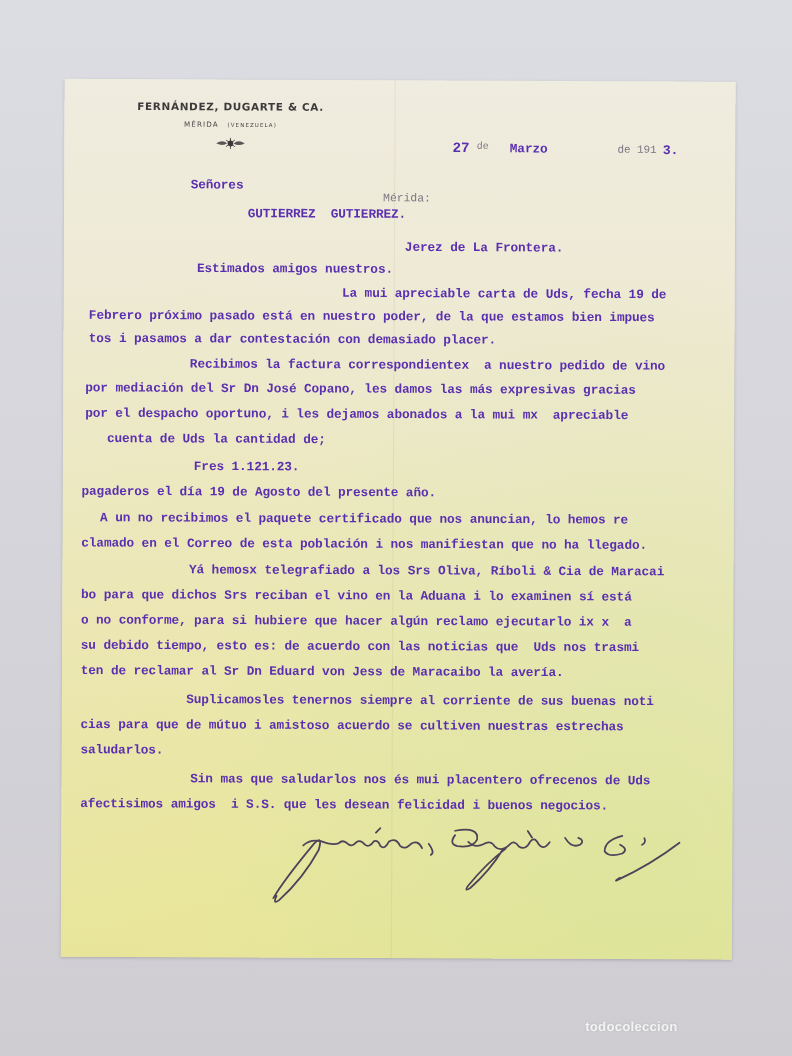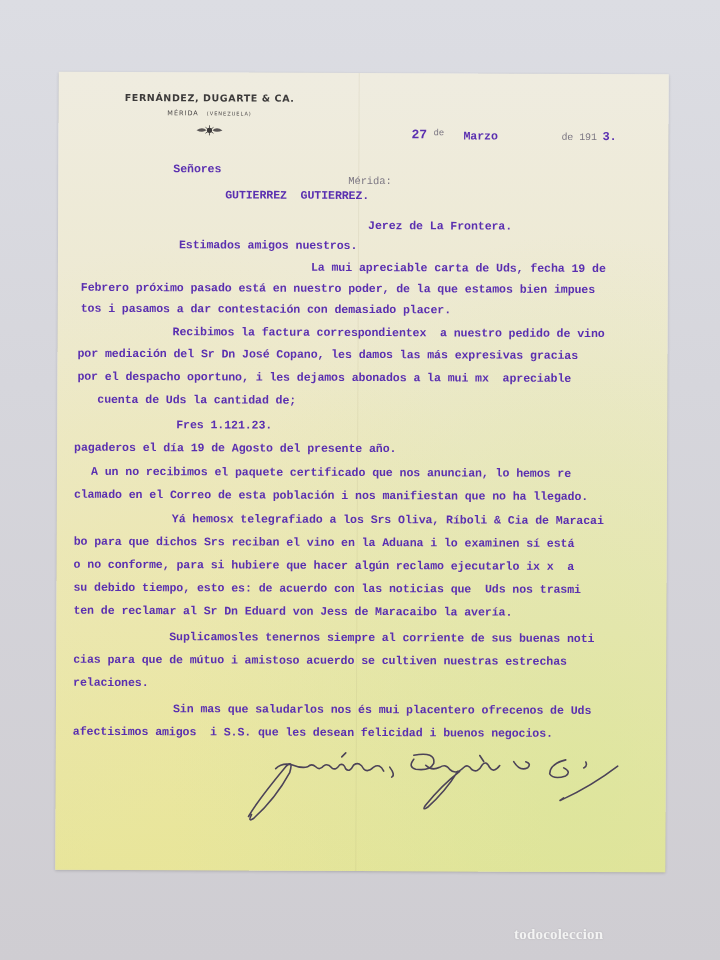--- a/index.html
+++ b/index.html
@@ -33,22 +33,22 @@
   .lh-city .sub { font-size:5px; margin-left:8px; }
   .ornament { margin-top:6px; height:12px; }
   .t {
     position:absolute; white-space:pre; font-size:11.6px; font-weight:bold;
     color:#5a2fb0; letter-spacing:-0.1px; line-height:14px;
   }
   .faint { color:#7b7682; font-weight:normal; }
   .date-num { font-size:13px;text-align:right; }
   .signature { position:absolute; left:190px; top:676px; width:400px; height:80px; }
   .watermark {
-    position:absolute; left:514px; top:926px;
-    font-family:Liberation Serif, serif; font-weight:bold; font-size:15px;
+    position:absolute; left:532px; top:926px;
+    font-family:Liberation Sans, sans-serif; font-weight:bold; font-size:12px;
     color:#f3f3f3; letter-spacing:0.2px; text-shadow:0 0 2px rgba(0,0,0,0.15);
   }
 </style>
 </head>
 <body>
 
 <div class="paper">
   <div class="fold"></div>
 
   <div class="letterhead">
@@ -93,21 +93,21 @@
   <div class="t" style="left:17px; top:416px;">clamado en el Correo de esta población i nos manifiestan que no ha llegado.</div>
 
   <div class="t" style="left:115px; top:440px;">Yá hemosx telegrafiado a los Srs Oliva, Ríboli &amp; Cia de Maracai</div>
   <div class="t" style="left:17px; top:463px;">bo para que dichos Srs reciban el vino en la Aduana i lo examinen sí está</div>
   <div class="t" style="left:17px; top:486px;">o no conforme, para si hubiere que hacer algún reclamo ejecutarlo ix x  a</div>
   <div class="t" style="left:17px; top:509px;">su debido tiempo, esto es: de acuerdo con las noticias que  Uds nos trasmi</div>
   <div class="t" style="left:17px; top:532px;">ten de reclamar al Sr Dn Eduard von Jess de Maracaibo la avería.</div>
 
   <div class="t" style="left:113px; top:558px;">Suplicamosles tenernos siempre al corriente de sus buenas noti</div>
   <div class="t" style="left:17px; top:581px;">cias para que de mútuo i amistoso acuerdo se cultiven nuestras estrechas</div>
-  <div class="t" style="left:17px; top:604px;">relaciones.</div>
+  <div class="t" style="left:17px; top:604px;">saludarlos.</div>
 
   <div class="t" style="left:117px; top:630px;">Sin mas que saludarlos nos és mui placentero ofrecenos de Uds</div>
   <div class="t" style="left:17px; top:653px;">afectisimos amigos  i S.S. que les desean felicidad i buenos negocios.</div>
 
   <div class="signature">
     <svg width="400" height="80" viewBox="0 0 400 80" fill="none" stroke="#4c4358" stroke-width="1.6" stroke-linecap="round">
       <path d="M3 68 Q12 52 40 18 Q48 10 44 24 Q30 50 8 70 Q2 74 6 66"></path>
       <path d="M30 20 Q36 14 46 16 Q56 20 62 18 Q66 14 70 18 Q74 22 78 17 Q82 14 86 19 Q90 22 94 16 Q98 14 100 20 Q104 24 108 16 Q114 12 118 20 Q122 24 128 18 Q134 14 138 22"></path>
       <path d="M96 8 L100 4"></path>
       <path d="M144 18 Q150 26 146 28"></path>

